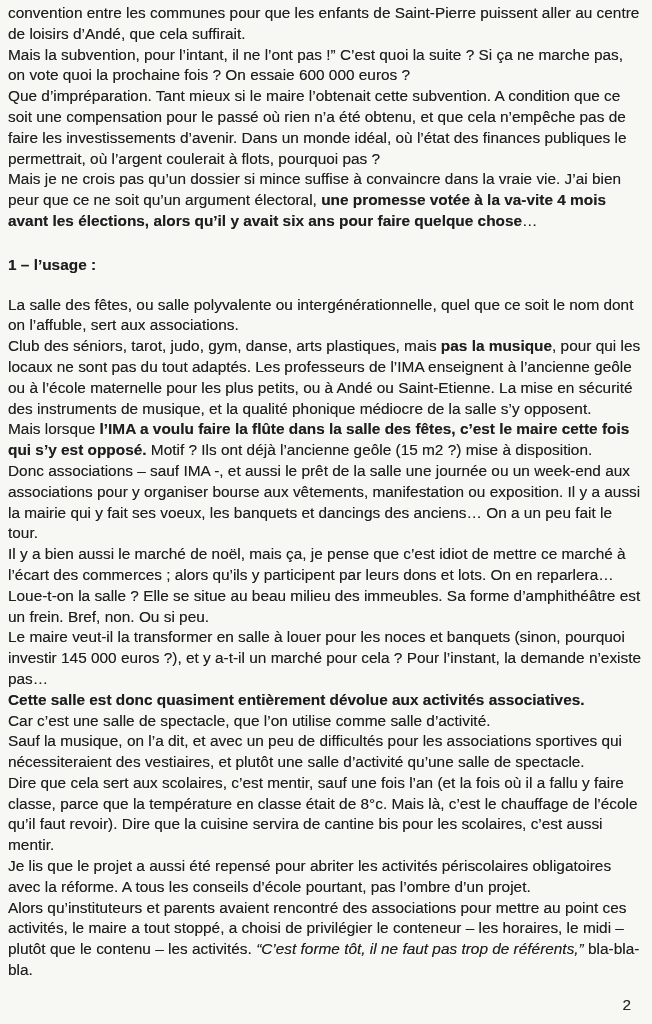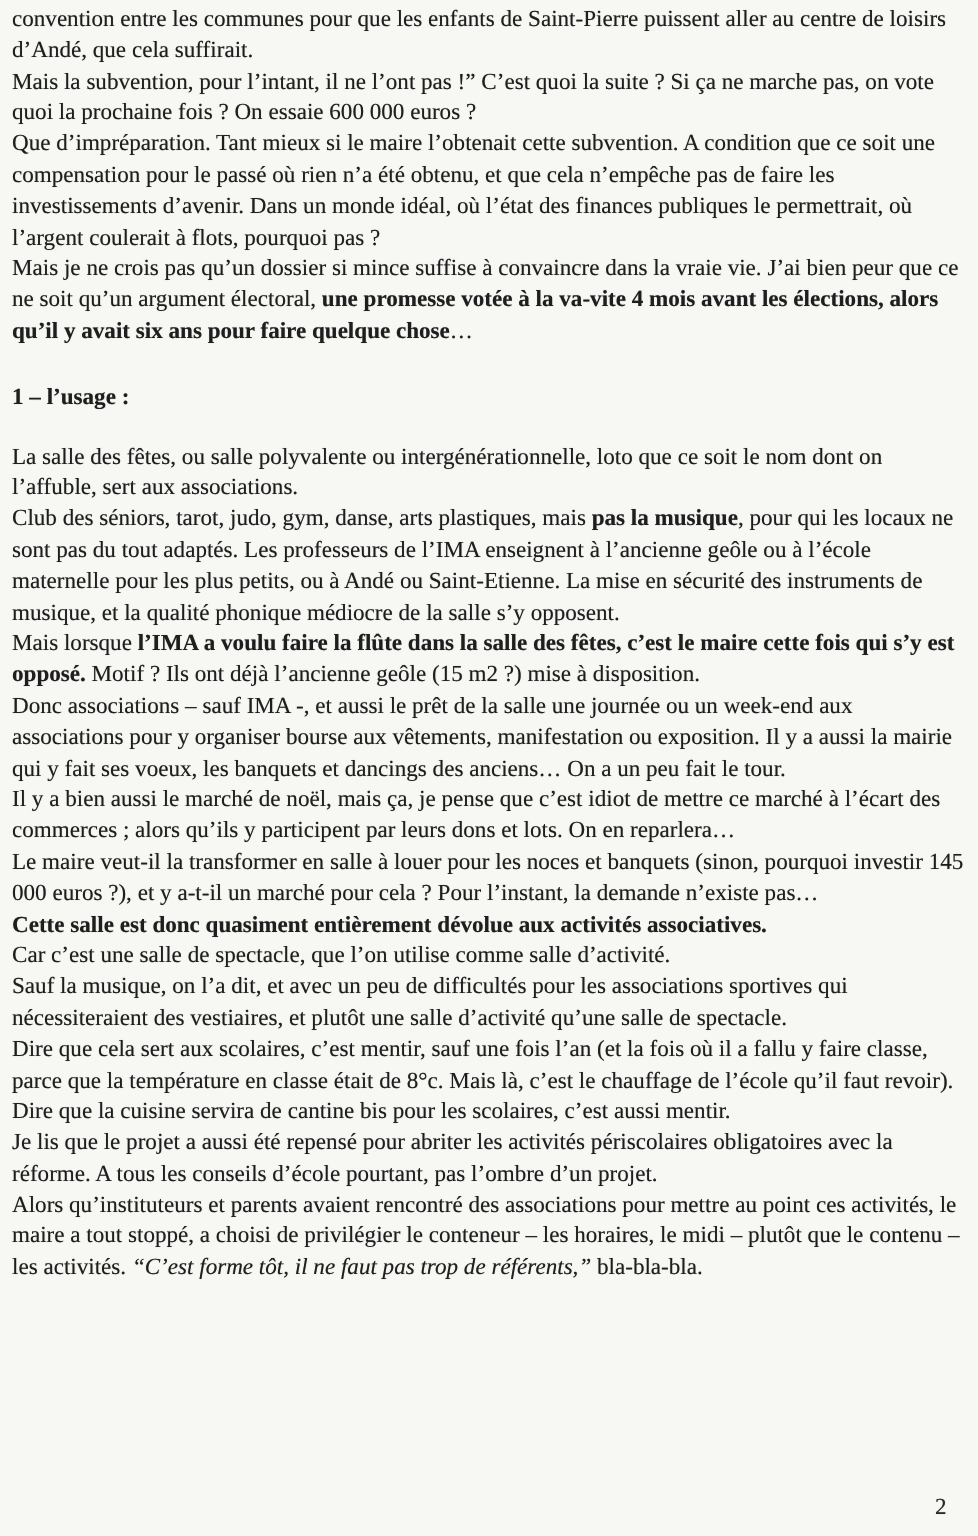--- a/index.html
+++ b/index.html
@@ -9,21 +9,21 @@
   }
   .page {
     position: relative;
     width: 652px;
     height: 1024px;
     margin: 0 auto;
     background: #f7f7f4;
     overflow: hidden;
     box-sizing: border-box;
     padding: 3px 9px 0 8px;
-    font-family: Liberation Serif, serif;
+    font-family: Liberation Sans, sans-serif;
     font-size: 15.4px;
     line-height: 20.8px;
     color: #1e1e1e;
     text-shadow: 0 0 0.5px rgba(45,45,45,0.55);
     text-align: left;
   }
   .doc-body { width: 100%; }
   .block {
     margin: 0;
     padding: 0;
@@ -45,25 +45,26 @@
 </head>
 <body>
 
 <div class="page">
   <div class="doc-body">
       <p class="block"><span class="run">convention entre les communes pour que les enfants de Saint-Pierre puissent aller au centre de loisirs d’Andé, que cela suffirait.</span></p>
       <p class="block"><span class="run">Mais la subvention, pour l’intant, il ne l’ont pas !” C’est quoi la suite ? Si ça ne marche pas, on vote quoi la prochaine fois ? On essaie 600 000 euros ?</span></p>
       <p class="block"><span class="run">Que d’impréparation. Tant mieux si le maire l’obtenait cette subvention. A condition que ce soit une compensation pour le passé où rien n’a été obtenu, et que cela n’empêche pas de faire les investissements d’avenir. Dans un monde idéal, où l’état des finances publiques le permettrait, où l’argent coulerait à flots, pourquoi pas ?</span></p>
       <p class="block"><span class="run">Mais je ne crois pas qu’un dossier si mince suffise à convaincre dans la vraie vie. J’ai bien peur que ce ne soit qu’un argument électoral, </span><span class="run b">une promesse votée à la va-vite 4 mois avant les élections, alors qu’il y avait six ans pour faire quelque chose</span><span class="run">…</span></p>
       <p class="block heading"><span class="run b">1 – l’usage :</span></p>
-      <p class="block"><span class="run">La salle des fêtes, ou salle polyvalente ou intergénérationnelle, loto que ce soit le nom dont on l’affuble, sert aux associations.</span></p>
+      <p class="block"><span class="run">La salle des fêtes, ou salle polyvalente ou intergénérationnelle, quel que ce soit le nom dont on l’affuble, sert aux associations.</span></p>
       <p class="block"><span class="run">Club des séniors, tarot, judo, gym, danse, arts plastiques, mais </span><span class="run b">pas la musique</span><span class="run">, pour qui les locaux ne sont pas du tout adaptés. Les professeurs de l’IMA enseignent à l’ancienne geôle ou à l’école maternelle pour les plus petits, ou à Andé ou Saint-Etienne. La mise en sécurité des instruments de musique, et la qualité phonique médiocre de la salle s’y opposent.</span></p>
       <p class="block"><span class="run">Mais lorsque </span><span class="run b">l’IMA a voulu faire la flûte dans la salle des fêtes, c’est le maire cette fois qui s’y est opposé.</span><span class="run"> Motif ? Ils ont déjà l’ancienne geôle (15 m2 ?) mise à disposition.</span></p>
       <p class="block"><span class="run">Donc associations – sauf IMA -, et aussi le prêt de la salle une journée ou un week-end aux associations pour y organiser bourse aux vêtements, manifestation ou exposition. Il y a aussi la mairie qui y fait ses voeux, les banquets et dancings des anciens… On a un peu fait le tour.</span></p>
       <p class="block"><span class="run">Il y a bien aussi le marché de noël, mais ça, je pense que c’est idiot de mettre ce marché à l’écart des commerces ; alors qu’ils y participent par leurs dons et lots. On en reparlera…</span></p>
+      <p class="block"><span class="run">Loue-t-on la salle ? Elle se situe au beau milieu des immeubles. Sa forme d’amphithéâtre est un frein. Bref, non. Ou si peu.</span></p>
       <p class="block"><span class="run">Le maire veut-il la transformer en salle à louer pour les noces et banquets (sinon, pourquoi investir 145 000 euros ?), et y a-t-il un marché pour cela ? Pour l’instant, la demande n’existe pas…</span></p>
       <p class="block"><span class="run b">Cette salle est donc quasiment entièrement dévolue aux activités associatives.</span></p>
       <p class="block"><span class="run">Car c’est une salle de spectacle, que l’on utilise comme salle d’activité.</span></p>
       <p class="block"><span class="run">Sauf la musique, on l’a dit, et avec un peu de difficultés pour les associations sportives qui nécessiteraient des vestiaires, et plutôt une salle d’activité qu’une salle de spectacle.</span></p>
       <p class="block"><span class="run">Dire que cela sert aux scolaires, c’est mentir, sauf une fois l’an (et la fois où il a fallu y faire classe, parce que la température en classe était de 8°c. Mais là, c’est le chauffage de l’école qu’il faut revoir). Dire que la cuisine servira de cantine bis pour les scolaires, c’est aussi mentir.</span></p>
       <p class="block"><span class="run">Je lis que le projet a aussi été repensé pour abriter les activités périscolaires obligatoires avec la réforme. A tous les conseils d’école pourtant, pas l’ombre d’un projet.</span></p>
       <p class="block"><span class="run">Alors qu’instituteurs et parents avaient rencontré des associations pour mettre au point ces activités, le maire a tout stoppé, a choisi de privilégier le conteneur – les horaires, le midi – plutôt que le contenu – les activités. </span><span class="run i">“C’est forme tôt, il ne faut pas trop de référents,” </span><span class="run">bla-bla-bla.</span></p>
     </div>
   <div class="page-number">2</div>
 </div>

